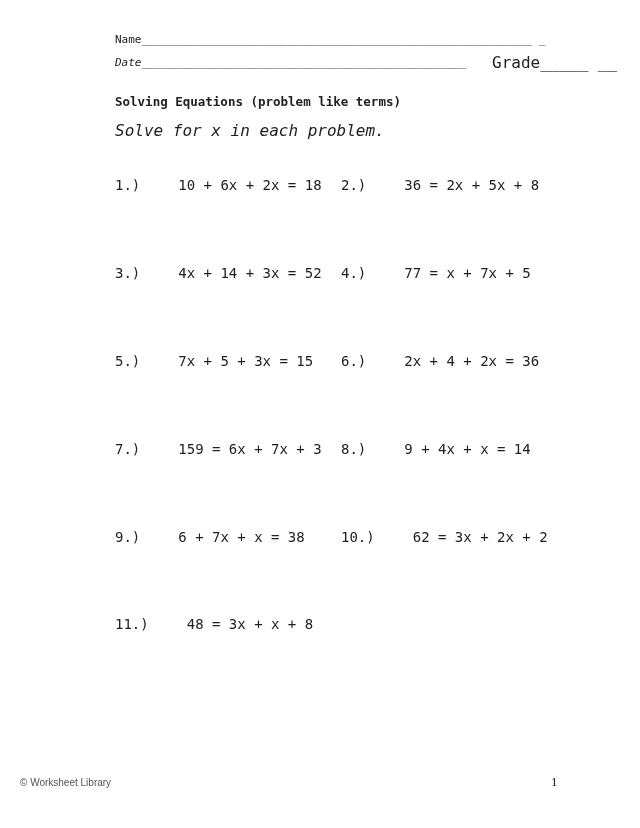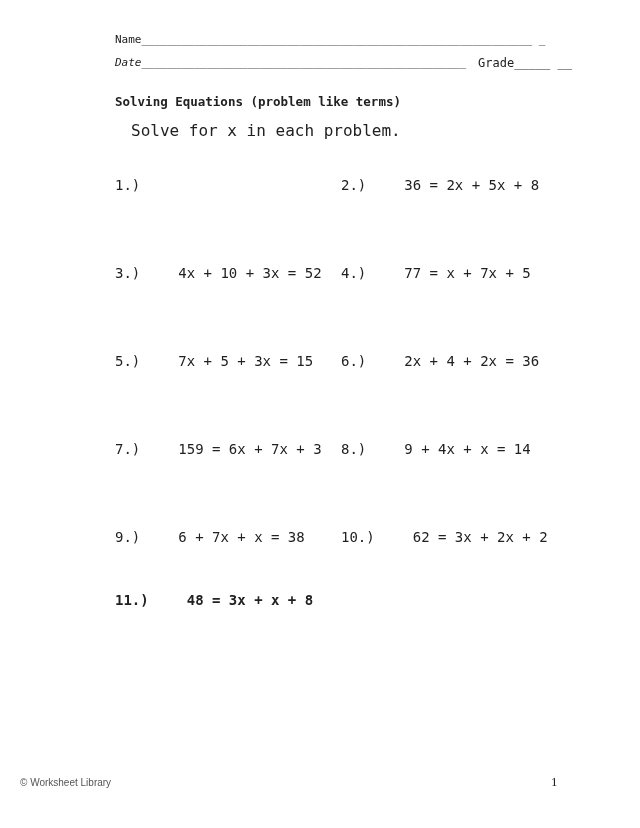--- a/index.html
+++ b/index.html
@@ -16,52 +16,53 @@
   .hdr-row {
     position: absolute;
     left: 95px;
     font-size: 11px;
     line-height: 12px;
     white-space: pre;
     letter-spacing: 0;
   }
   .hdr-name { top: 34px; }
   .hdr-date { top: 57px; font-style: italic; }
-  .hdr-grade { position: absolute; left: 458px; top: 57px; font-size: 12px; line-height: 12px; white-space: pre; }
+  .hdr-grade { position: absolute; left: 472px; top: 57px; font-size: 16px; line-height: 12px; white-space: pre; }
   .title {
     position: absolute;
     left: 95px;
     top: 95px;
     font-size: 12.5px;
     font-weight: bold;
     line-height: 13px;
     white-space: pre;
   }
   .subtitle {
     position: absolute;
-    left: 111px;
+    left: 95px;
     top: 122px;
     font-size: 16px;
     line-height: 17px;
     white-space: pre;
+    font-style: italic;
   }
   .prow {
     position: absolute;
     left: 95px;
     display: flex;
     font-size: 14px;
     line-height: 15px;
     white-space: pre;
   }
   .prow-1 { top: 178px; }
   .prow-2 { top: 266px; }
   .prow-3 { top: 354px; }
   .prow-4 { top: 442px; }
   .prow-5 { top: 530px; }
-  .prow-6 { top: 593px; font-weight: bold; }
+  .prow-6 { top: 617px; }
   .pair { display: flex; }
   .pair-left { width: 226px; }
   .pnum { margin-right: 38px; }
   .footer-copyright {
     position: absolute;
     left: 0;
     top: 777px;
     width: 622px;
     text-align: left;
     font-family: "Liberation Sans", sans-serif;
@@ -86,26 +87,26 @@
 
   <div class="hdr-row hdr-date"><span>Date</span><span>_________________________________________________</span></div>
 
   <div class="hdr-grade"><span>Grade</span><span>_____ __</span></div>
 
   <div class="title">Solving Equations (problem like terms)</div>
 
   <div class="subtitle">Solve for x in each problem.</div>
 
   <div class="prow prow-1">
-    <div class="pair pair-left"><span class="pnum">1.)</span></div>
+    <div class="pair pair-left"><span class="pnum">1.)</span><span class="peq">10 + 6x + 2x = 18</span></div>
     <div class="pair"><span class="pnum">2.)</span><span class="peq">36 = 2x + 5x + 8</span></div>
   </div>
 
   <div class="prow prow-2">
-    <div class="pair pair-left"><span class="pnum">3.)</span><span class="peq">4x + 10 + 3x = 52</span></div>
+    <div class="pair pair-left"><span class="pnum">3.)</span><span class="peq">4x + 14 + 3x = 52</span></div>
     <div class="pair"><span class="pnum">4.)</span><span class="peq">77 = x + 7x + 5</span></div>
   </div>
 
   <div class="prow prow-3">
     <div class="pair pair-left"><span class="pnum">5.)</span><span class="peq">7x + 5 + 3x = 15</span></div>
     <div class="pair"><span class="pnum">6.)</span><span class="peq">2x + 4 + 2x = 36</span></div>
   </div>
 
   <div class="prow prow-4">
     <div class="pair pair-left"><span class="pnum">7.)</span><span class="peq">159 = 6x + 7x + 3</span></div>

